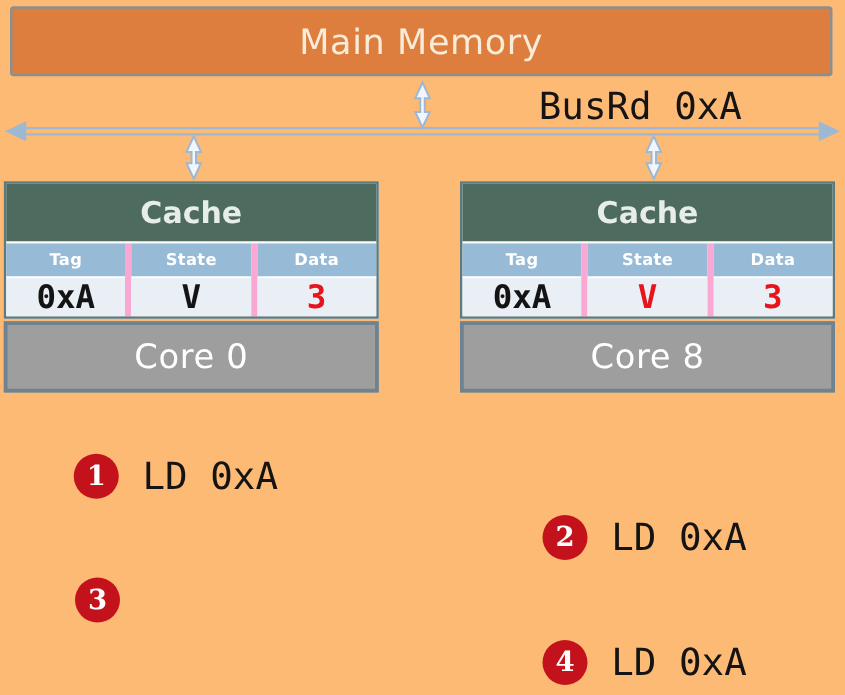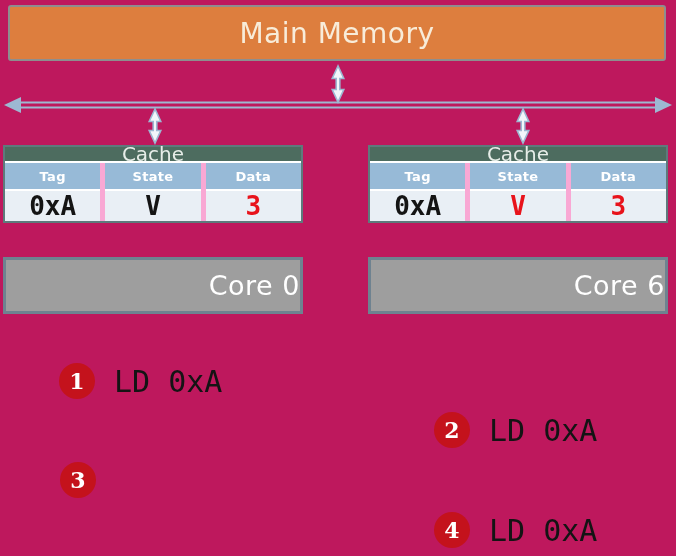--- a/index.html
+++ b/index.html
@@ -6,21 +6,21 @@
     --orange:#dd7e3e; --memory-border:#8e8e8e; --memory-text:#f8ecd9;
     --bus:#9db8d2; --bus-fill:#f2f6fa;
     --cache-green:#4d6c5f; --cache-border:#5e7a7c; --cache-title:#e7ede8;
     --th-blue:#97bad7; --td-bg:#e9eff5;
     --core-fill:#9e9e9e; --core-border:#6e8290;
     --red:#e8131b; --badge:#c4121c; --ink:#141414;
   }
   *{margin:0;padding:0;box-sizing:border-box;}
   html,body{background:#fff;}
   body{font-family:"DejaVu Sans","Liberation Sans",sans-serif;}
-  .stage{position:relative;width:676px;height:556px;background:#be185d;overflow:hidden;padding-left:27px;}
+  .stage{position:relative;width:676px;height:556px;background:#fdba74;overflow:hidden;padding-left:27px;}
 
   .mono{font-family:"DejaVu Sans Mono","Liberation Mono",monospace;}
 
   
   .memory{position:absolute;left:8px;top:5px;width:658px;height:56px;
     background:var(--orange);border:2px solid var(--memory-border);border-radius:3px;
     display:flex;align-items:center;justify-content:center;}
   .memory-label{color:var(--memory-text);font-size:28px;letter-spacing:.5px;}
 
   
@@ -29,36 +29,36 @@
   .bushead{fill:var(--bus);}
   .vconn{fill:var(--bus-fill);stroke:var(--bus);stroke-width:1.6;}
 
   
   .busrd{position:absolute;left:431px;top:68px;font-size:30px;color:var(--ink);}
 
   
   .cache{position:absolute;top:145px;width:300px;border:2px solid var(--cache-border);
     background:#fff;}
   .cache.left{left:3px;} .cache.right{left:368px;}
-  .cache-title{height:16px;background:var(--cache-green);border-bottom:2px solid #fff;
-    color:var(--cache-title);font-size:20px;display:flex;align-items:center;justify-content:center;}
+  .cache-title{height:48px;background:var(--cache-green);border-bottom:2px solid #fff;
+    color:var(--cache-title);font-size:24px;display:flex;align-items:center;justify-content:center;font-weight:bold;}
   .cache-table{display:flex;}
   .cache-col{flex:1 1 0;}
   .cache-col + .cache-col{border-left:5px solid #f9a8d4;}
   .th{height:28px;background:var(--th-blue);border-bottom:2px solid #fff;
     color:#fff;font-size:13px;font-weight:bold;letter-spacing:.3px;
     display:flex;align-items:center;justify-content:center;}
   .td{height:30px;background:var(--td-bg);font-size:26px;color:var(--ink);
     display:flex;align-items:center;justify-content:center;font-weight:bold;}
   .td[data-color="red"]{color:var(--red);}
   .td[data-color="black"]{color:var(--ink);}
 
   
   .core{position:absolute;top:257px;width:300px;height:57px;background:var(--core-fill);
-    border:3px solid var(--core-border);display:flex;align-items:center;justify-content:flex-end;}
+    border:3px solid var(--core-border);display:flex;align-items:center;justify-content:center;}
   .core.left{left:3px;} .core.right{left:368px;}
   .core-label{color:#fff;font-size:27px;letter-spacing:.5px;}
 
   
   .event{position:absolute;display:flex;align-items:center;gap:19px;}
   .event.e1{left:59px;top:363px;}
   .event.e2{left:434px;top:412px;}
   .event.e3{left:60px;top:462px;}
   .event.e4{left:434px;top:512px;}
   .badge{width:36px;height:36px;border-radius:50%;background:var(--badge);
@@ -80,20 +80,21 @@
     </g>
     <path class="vconn" d="M338,66 L332.2,78.5 L336.2,78.5 L336.2,89.5 L332.2,89.5 L338,102 L343.8,89.5 L339.8,89.5 L339.8,78.5 L343.8,78.5 Z"></path>
     <path class="vconn" d="M155,109 L149.2,121.5 L153.2,121.5 L153.2,130.5 L149.2,130.5 L155,143 L160.8,130.5 L156.8,130.5 L156.8,121.5 L160.8,121.5 Z"></path>
     <path class="vconn" d="M523,109 L517.2,121.5 L521.2,121.5 L521.2,130.5 L517.2,130.5 L523,143 L528.8,130.5 L524.8,130.5 L524.8,121.5 L528.8,121.5 Z"></path>
   </svg>
 
   <div class="memory">
     <span class="memory-label">Main Memory</span>
   </div>
 
+  <div class="busrd mono">BusRd 0xA</div>
 
   <div class="cache left">
     <div class="cache-title">Cache</div>
     <div class="cache-table">
       <div class="cache-col">
         <div class="th">Tag</div>
         <div class="td mono" data-color="black">0xA</div>
       </div>
       <div class="cache-col">
         <div class="th">State</div>
@@ -121,21 +122,21 @@
         <div class="th">Data</div>
         <div class="td mono" data-color="red">3</div>
       </div>
     </div>
   </div>
 
   <div class="core left">
     <span class="core-label">Core 0</span>
   </div>
   <div class="core right">
-    <span class="core-label">Core 6</span>
+    <span class="core-label">Core 8</span>
   </div>
 
   <div class="event e1">
     <span class="badge">1</span>
     <span class="op mono">LD 0xA</span>
   </div>
   <div class="event e2">
     <span class="badge">2</span>
     <span class="op mono">LD 0xA</span>
   </div>

